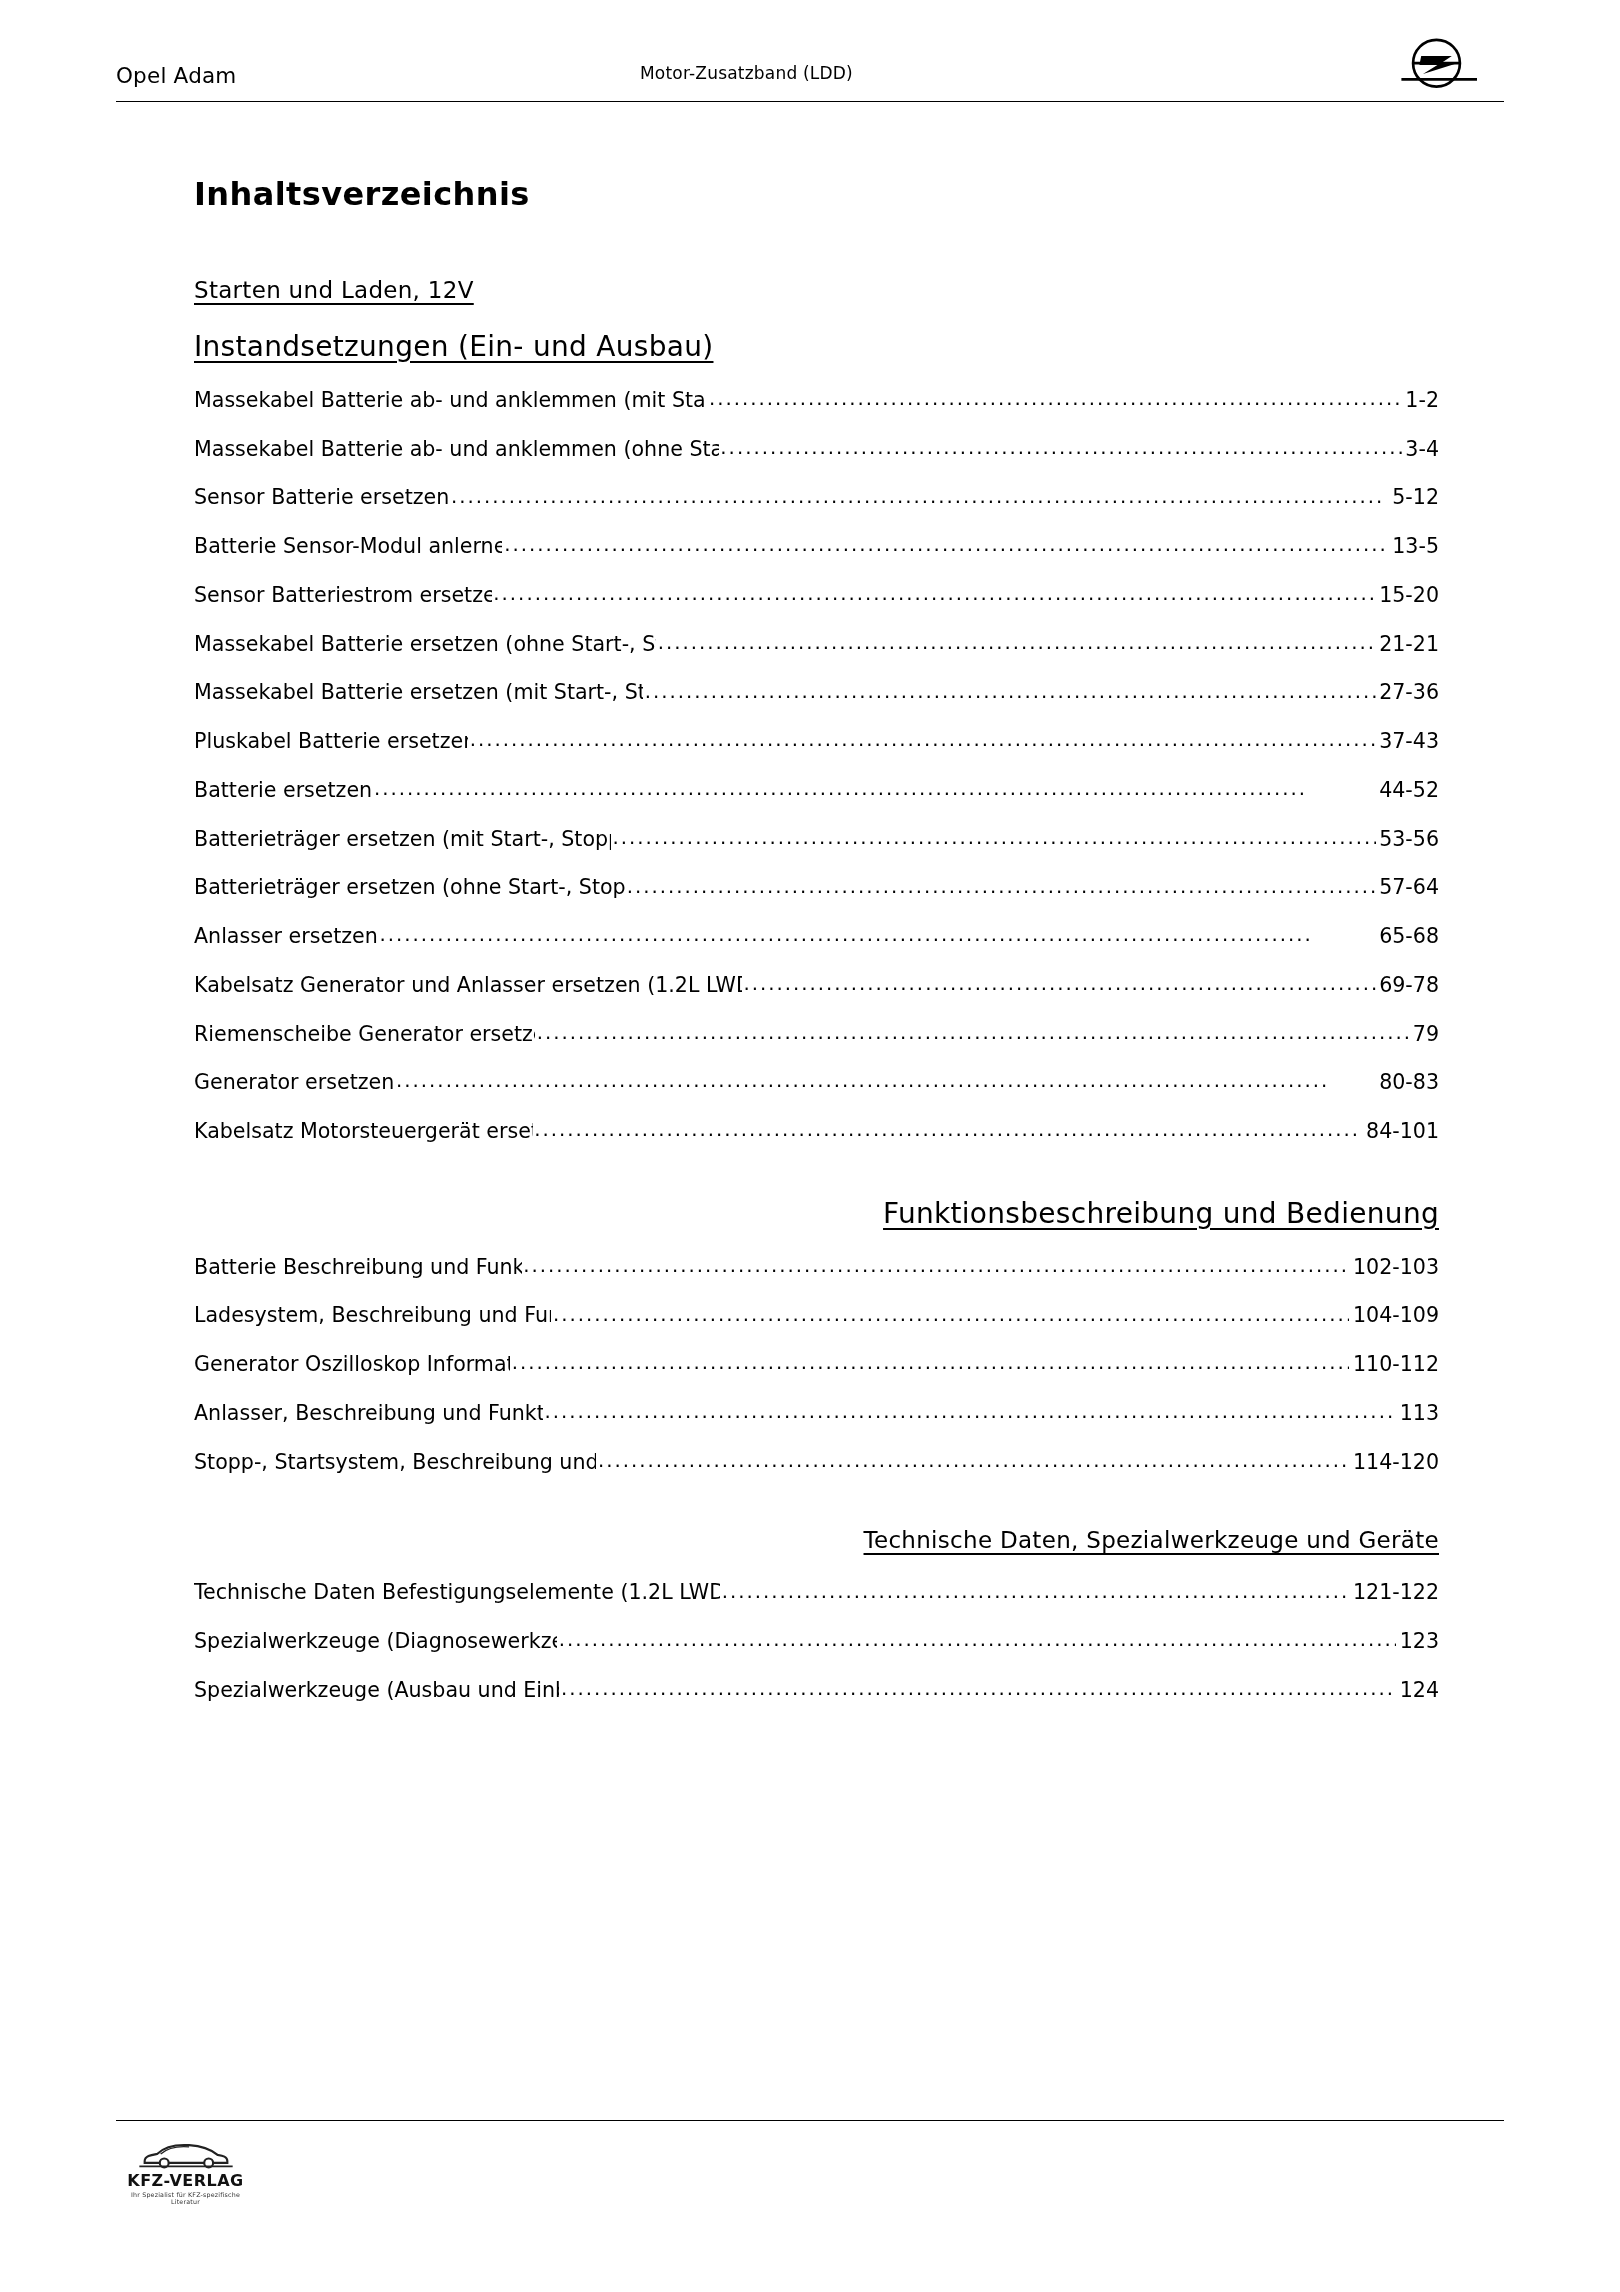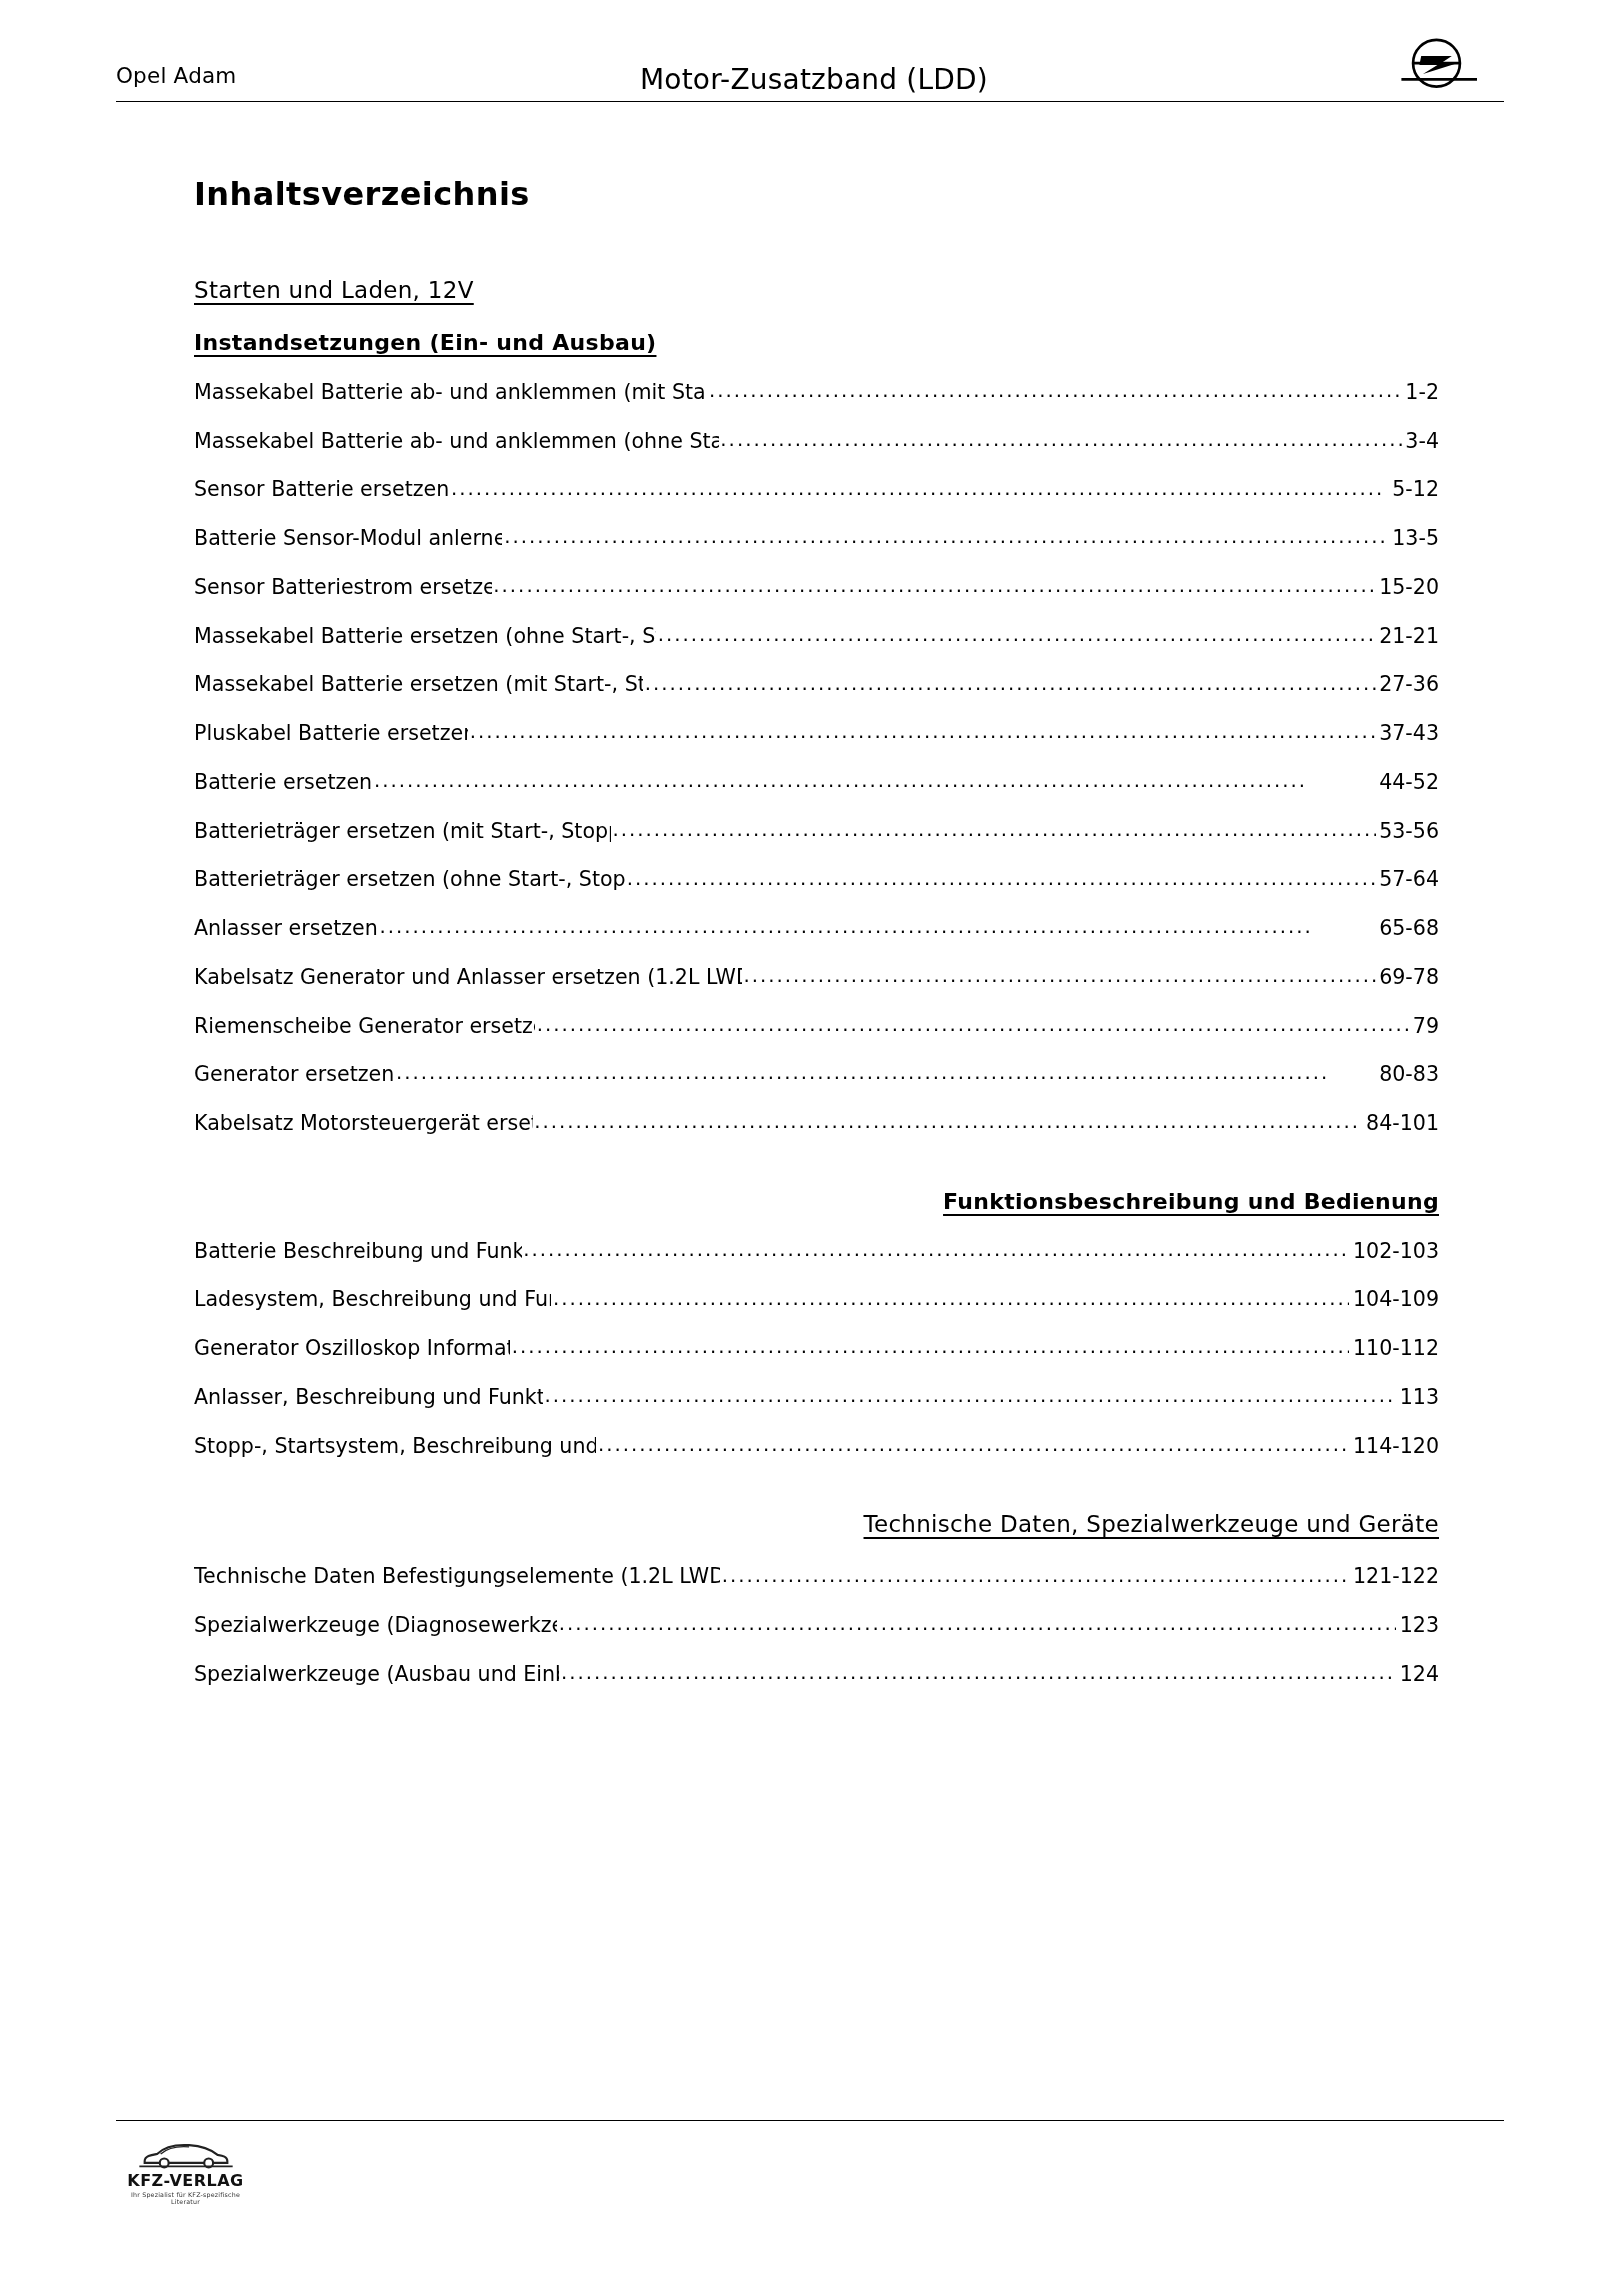--- a/index.html
+++ b/index.html
@@ -43,21 +43,21 @@
     position: absolute;
     left: 0;
     top: 9px;
     font-size: 21.5px;
     letter-spacing: 0.2px;
   }
   .header-center {
     position: absolute;
     left: 524px;
     top: 9px;
-    font-size: 28px;
+    font-size: 17px;
     letter-spacing: 0.2px;
   }
   .logo {
     position: absolute;
     right: 18px;
     top: -25px;
     width: 99px;
     height: 72px;
   }
 
@@ -79,22 +79,22 @@
   h2.section-title {
     font-size: 23px;
     font-weight: normal;
     margin: 0 0 27px 0;
     text-decoration: underline;
     text-underline-offset: 4.5px;
     letter-spacing: 0.3px;
   }
 
   h3.sub-title {
-    font-size: 22px;
-    font-weight: bold;
+    font-size: 28px;
+    font-weight: normal;
     margin: 0 0 25px 0;
     text-decoration: underline;
     text-underline-offset: 4.5px;
     letter-spacing: 0.3px;
   }
 
   .section {
     margin-bottom: 0;
   }
   .section.gap-before {

